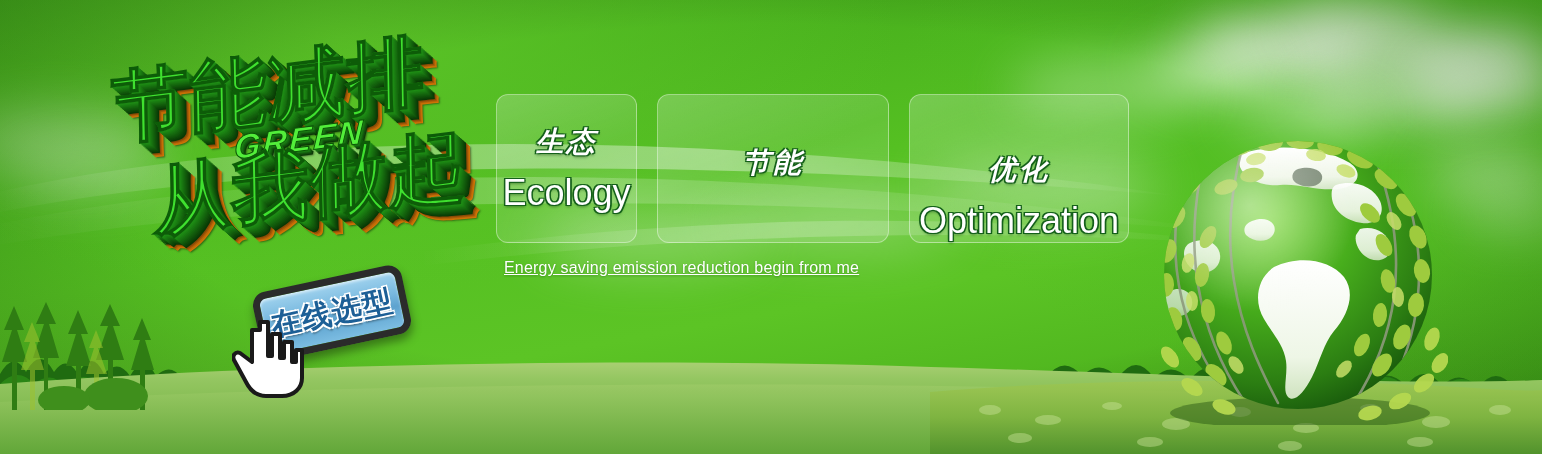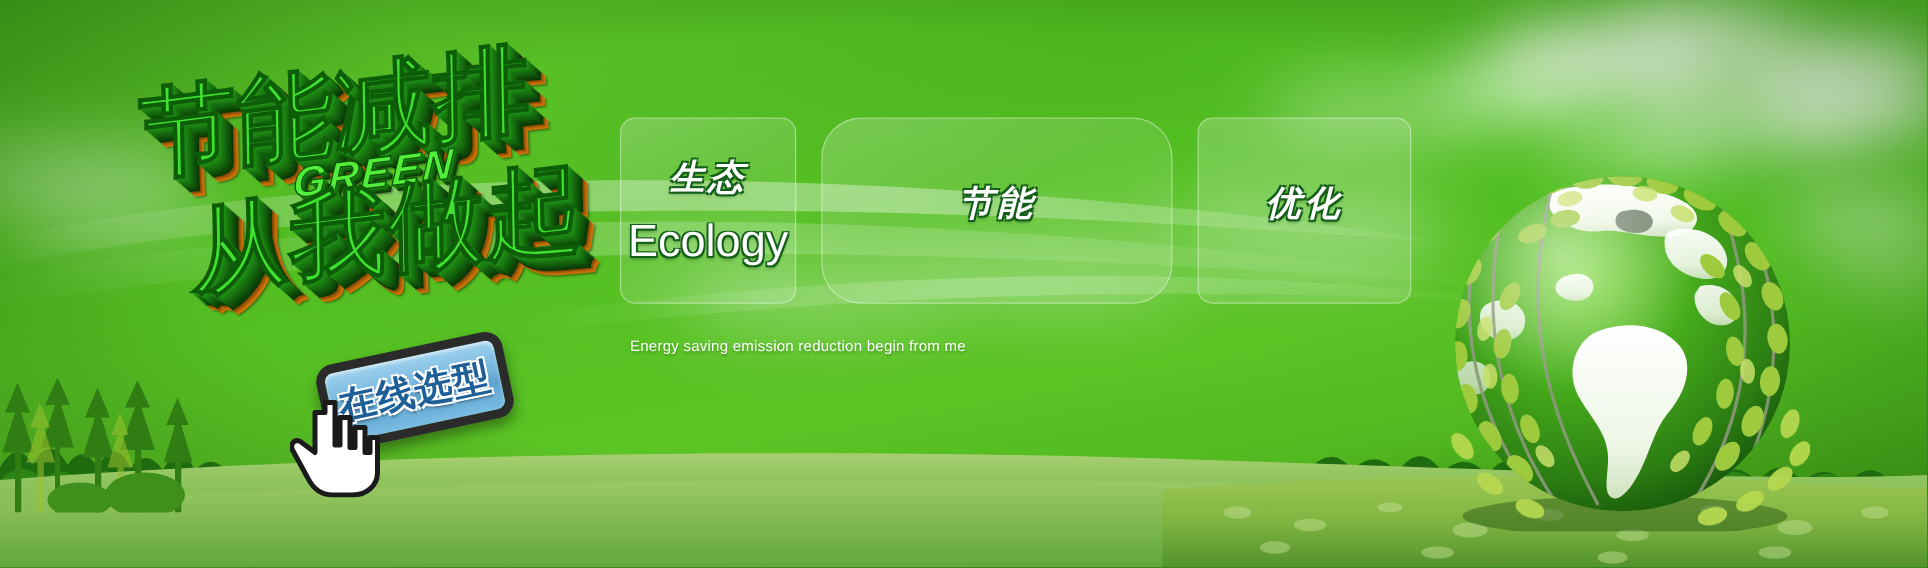--- a/index.html
+++ b/index.html
@@ -116,45 +116,46 @@
   .card{
     width:141px;
     height:149px;
     border-radius:12px;
     background:linear-gradient(160deg,rgba(255,255,255,.22) 0%,rgba(255,255,255,.10) 45%,rgba(255,255,255,.16) 100%);
     border:1px solid rgba(255,255,255,.38);
     display:flex;flex-direction:column;align-items:center;justify-content:center;
     cursor:pointer;
     position:relative;
   }
-  .card.wide{width:281px;border-radius:32px;}
-  .card.wide2{width:171px;}
+  .card.wide{width:232px;}
+  .card.wide2{width:220px;justify-content:flex-end;}
   .card-cn{
     font-size:28px;font-weight:bold;color:#ffffff;letter-spacing:3px;
     text-shadow:
       -1.4px -1.4px 0 #14601a, 1.4px -1.4px 0 #14601a,
       -1.4px 1.4px 0 #14601a, 1.4px 1.4px 0 #14601a,
       0 2px 3px rgba(0,40,0,.45);
     margin-bottom:11px;
     font-style:italic;
   }
   .card-en{
     font-size:36px;color:#ffffff;letter-spacing:0px;white-space:nowrap;
     text-shadow:
       -1.4px -1.4px 0 #14601a, 1.4px -1.4px 0 #14601a,
       -1.4px 1.4px 0 #14601a, 1.4px 1.4px 0 #14601a,
       0 2px 3px rgba(0,40,0,.45);
   }
 
   
   #tagline{
-    position:absolute;left:504px;top:270px;
-    font-size:12px;color:#ffffff;letter-spacing:.2px;
+    position:absolute;left:504px;top:259px;
+    font-size:16px;color:#ffffff;letter-spacing:.2px;
     text-shadow:0 1px 2px rgba(0,60,0,.35);
     white-space:nowrap;
+    text-decoration:underline;
   }
 
   
   #globe{
     position:absolute;left:1148px;top:125px;
     width:300px;height:300px;
     pointer-events:none;
   }
 </style>
 </head>
@@ -299,20 +300,21 @@
       <div class="card-cn">生态</div>
       <div class="card-en">Ecology</div>
     </div>
 
     <div class="card wide">
       <div class="card-cn">节能</div>
     </div>
 
     <div class="card wide2">
       <div class="card-cn">优化</div>
+      <div class="card-en">Optimization</div>
     </div>
 
   </div>
 
   <div id="tagline">Energy saving emission reduction begin from me</div>
 
   <svg id="globe" viewBox="0 0 300 300">
     <defs>
       <radialGradient id="gball" cx="38%" cy="30%" r="78%">
         <stop offset="0%" stop-color="#7fd83f"></stop>

